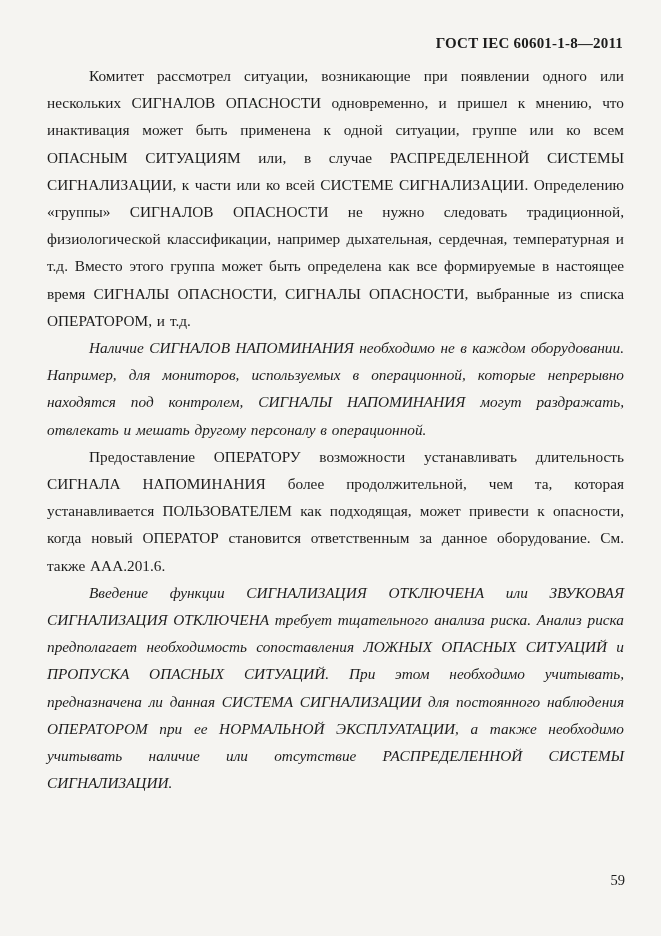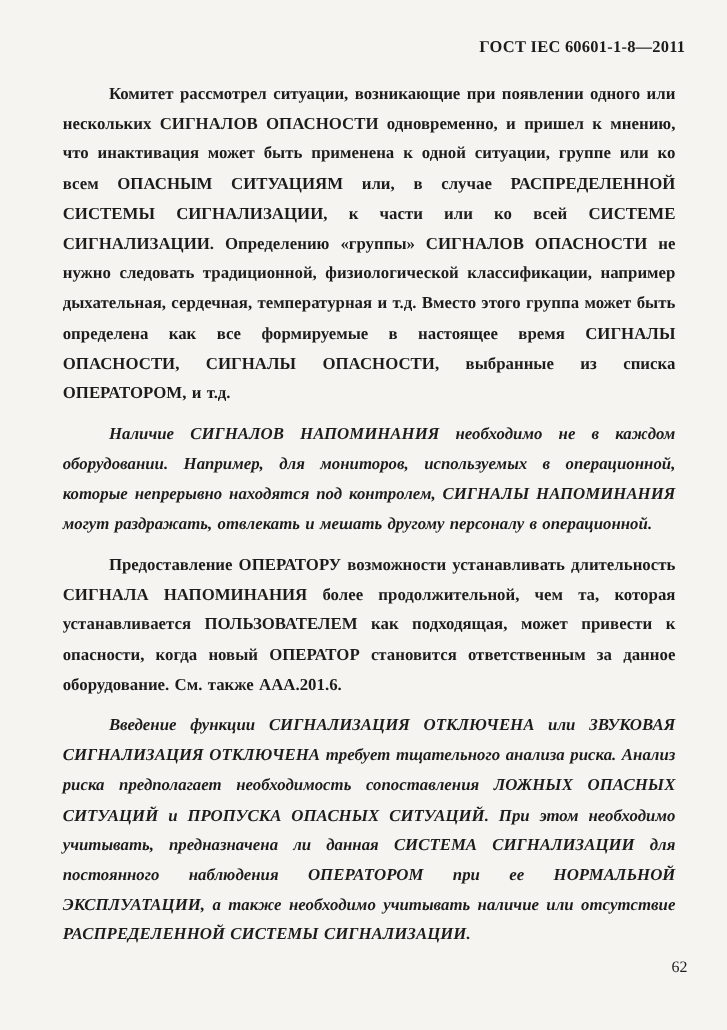--- a/index.html
+++ b/index.html
@@ -27,25 +27,24 @@
   .content {
     position: absolute;
     top: 62px;
     left: 47px;
     width: 577px;
     font-size: 15.3px;
     line-height: 27.2px;
     text-align: justify;
   }
   .content p {
-    margin: 10px;
+    margin: 0;
     padding: 0;
     text-indent: 42px;
     word-spacing: 1px;
-    font-weight: bold;
   }
   .content p.italic {
     font-style: italic;
   }
   .page-number {
     position: absolute;
     top: 872px;
     right: 36px;
     font-size: 14.5px;
   }
@@ -57,15 +56,15 @@
 
   <div class="doc-header">ГОСТ IEC 60601-1-8—2011</div>
 
   <div class="content">
     <p class="normal">Комитет рассмотрел ситуации, возникающие при появлении одного или нескольких СИГНАЛОВ ОПАСНОСТИ одновременно, и пришел к мнению, что инактивация может быть применена к одной ситуации, группе или ко всем ОПАСНЫМ СИТУАЦИЯМ или, в случае РАСПРЕДЕЛЕННОЙ СИСТЕМЫ СИГНАЛИЗАЦИИ, к части или ко всей СИСТЕМЕ СИГНАЛИЗАЦИИ. Определению «группы» СИГНАЛОВ ОПАСНОСТИ не нужно следовать традиционной, физиологической классификации, например дыхательная, сердечная, температурная и т.д. Вместо этого группа может быть определена как все формируемые в настоящее время СИГНАЛЫ ОПАСНОСТИ, СИГНАЛЫ ОПАСНОСТИ, выбранные из списка ОПЕРАТОРОМ, и т.д.</p>
     <p class="italic">Наличие СИГНАЛОВ НАПОМИНАНИЯ необходимо не в каждом оборудовании. Например, для мониторов, используемых в операционной, которые непрерывно находятся под контролем, СИГНАЛЫ НАПОМИНАНИЯ могут раздражать, отвлекать и мешать другому персоналу в операционной.</p>
     <p class="normal">Предоставление ОПЕРАТОРУ возможности устанавливать длительность СИГНАЛА НАПОМИНАНИЯ более продолжительной, чем та, которая устанавливается ПОЛЬЗОВАТЕЛЕМ как подходящая, может привести к опасности, когда новый ОПЕРАТОР становится ответственным за данное оборудование. См. также AAA.201.6.</p>
     <p class="italic">Введение функции СИГНАЛИЗАЦИЯ ОТКЛЮЧЕНА или ЗВУКОВАЯ СИГНАЛИЗАЦИЯ ОТКЛЮЧЕНА требует тщательного анализа риска. Анализ риска предполагает необходимость сопоставления ЛОЖНЫХ ОПАСНЫХ СИТУАЦИЙ и ПРОПУСКА ОПАСНЫХ СИТУАЦИЙ. При этом необходимо учитывать, предназначена ли данная СИСТЕМА СИГНАЛИЗАЦИИ для постоянного наблюдения ОПЕРАТОРОМ при ее НОРМАЛЬНОЙ ЭКСПЛУАТАЦИИ, а также необходимо учитывать наличие или отсутствие РАСПРЕДЕЛЕННОЙ СИСТЕМЫ СИГНАЛИЗАЦИИ.</p>
   </div>
 
-  <div class="page-number">62</div>
+  <div class="page-number">59</div>
 
 </div>
 
 </body></html>

